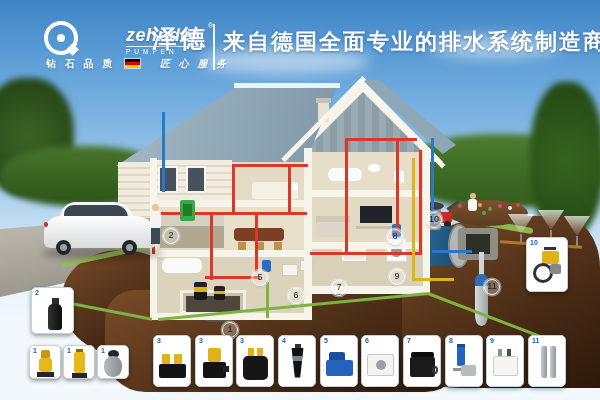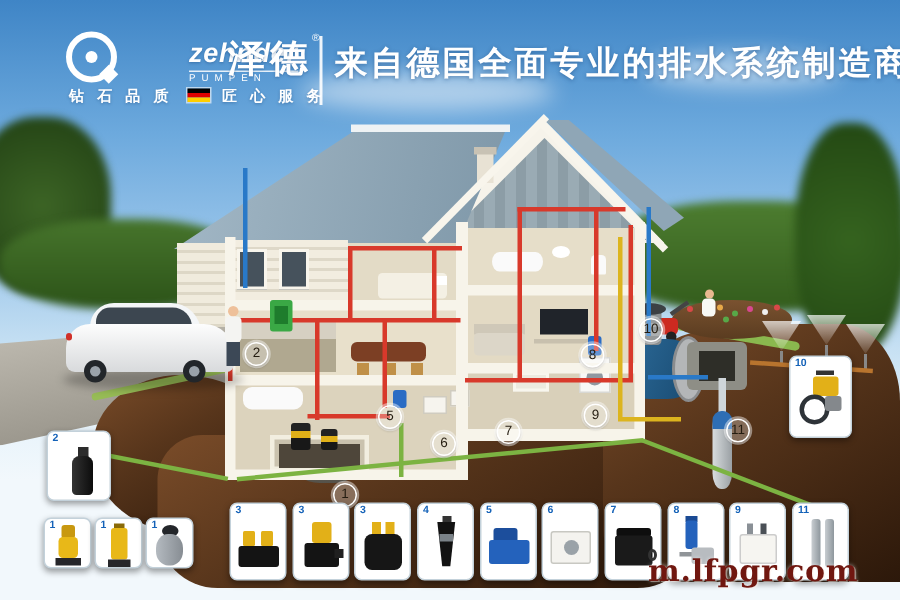--- a/index.html
+++ b/index.html
@@ -209,21 +209,21 @@
   </div>
   <div class="abs" style="left:152px;top:22px;">
     <span class="brand-cn">泽德</span><span class="brand-reg">®</span>
   </div>
   <div class="abs tagline" style="left:46px;top:57px;">钻 石 品 质</div>
   <div class="abs" style="left:124px;top:58px;width:17px;height:11px;border:1px solid rgba(255,255,255,.6);">
     <i style="left:0;top:0;width:15px;height:3px;background:#000;"></i>
     <i style="left:0;top:3px;width:15px;height:3px;background:#dd0000;"></i>
     <i style="left:0;top:6px;width:15px;height:3px;background:#ffce00;"></i>
   </div>
-  <div class="abs tagline" style="left:148px;top:57px;">匠 心 服 务</div>
+  <div class="abs tagline" style="left:160px;top:57px;font-style:italic;">匠 心 服 务</div>
   <i style="left:213px;top:24px;width:2px;height:46px;background:rgba(255,255,255,.9);"></i>
   <div class="abs hdr-cn" style="left:223px;top:27px;">来自德国全面专业的排水系统制造商</div>
 
   <i class="marker" style="left:222px;top:322px;">1</i>
   <i class="marker" style="left:163px;top:228px;">2</i>
   <i class="marker" style="left:252px;top:270px;">5</i>
   <i class="marker" style="left:288px;top:288px;">6</i>
   <i class="marker" style="left:331px;top:280px;">7</i>
   <i class="marker" style="left:387px;top:229px;">8</i>
   <i class="marker" style="left:389px;top:269px;">9</i>
@@ -343,14 +343,13 @@
   <div class="card abs" style="left:526px;top:237px;width:42px;height:55px;">
     <span class="num">10</span>
     <span class="glyph" style="width:34px;height:44px;">
       <i style="left:14px;top:2px;width:12px;height:3px;background:#333;"></i>
       <i style="left:12px;top:6px;width:17px;height:13px;border-radius:2px;background:#e2b018;"></i>
       <i style="left:3px;top:18px;width:20px;height:20px;border:3px solid #2e3338;border-radius:50%;"></i>
       <i style="left:20px;top:19px;width:11px;height:10px;border-radius:2px;background:#84888c;"></i>
     </span>
   </div>
 
-  <div class="abs watermark" style="left:432px;top:368px;">m.lfpgr.com</div>
 </div>
 
 </body></html>

